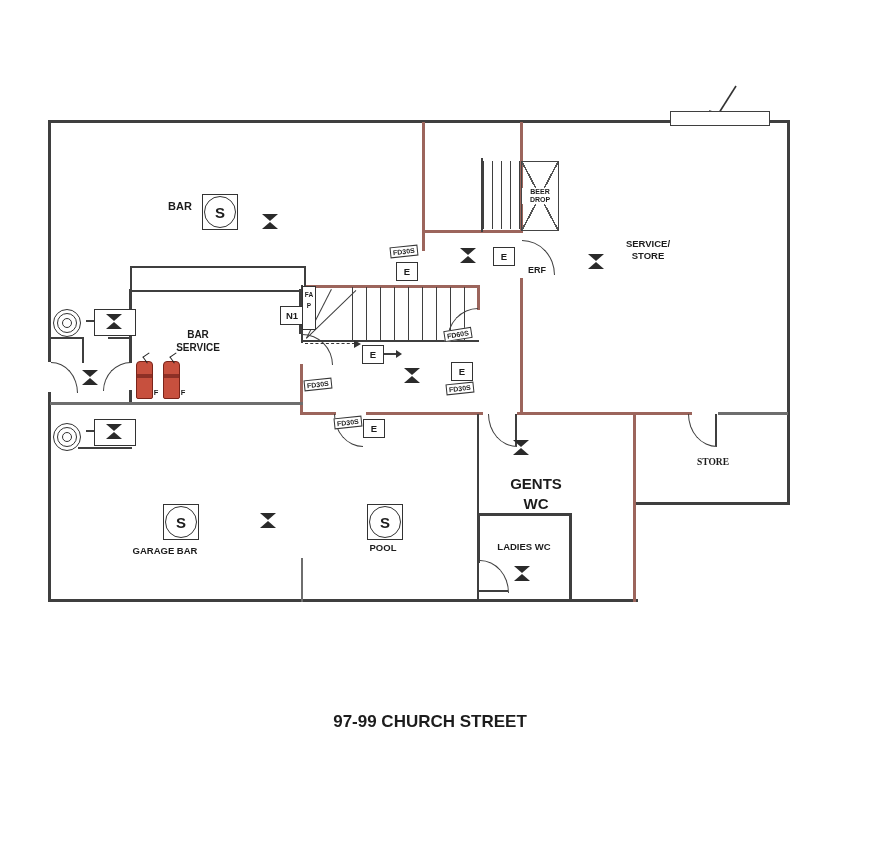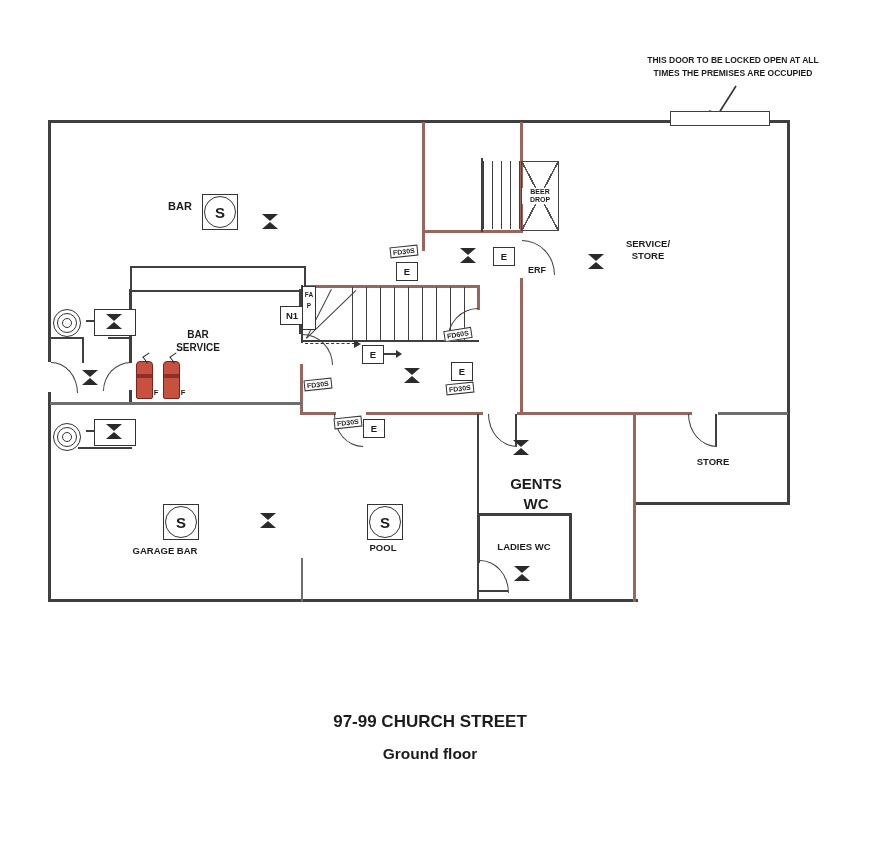--- a/index.html
+++ b/index.html
@@ -65,24 +65,20 @@
   .title-wrap{position:absolute;left:150px;top:706px;width:560px;text-align:center;}
   .t1{font-size:21px;font-weight:700;letter-spacing:.5px;}
   .t2{font-size:17px;font-weight:700;margin-top:6px;}
   .t3{font-size:15.5px;font-weight:700;margin-top:13px;}
 </style>
 </head>
 <body>
 
 <div id="plan">
 
-  <div class="note" style="left:622px;top:54px;width:222px;">
-    <div>THIS DOOR TO BE LOCKED OPEN AT ALL</div>
-    <div>TIMES THE PREMISES ARE OCCUPIED</div>
-  </div>
   <svg class="abs" style="left:698px;top:84px;" width="52" height="44">
     <line x1="38" y1="2" x2="19" y2="32" stroke="#333" stroke-width="1.6"></line>
     <polygon points="15,40 11,26 23,30" fill="#333"></polygon>
   </svg>
 
   <div class="wb" style="left:48px;top:120px;width:624px;height:3px;"></div>
   <div class="wb" style="left:766px;top:120px;width:24px;height:3px;"></div>
   <div class="abs" style="left:670px;top:111px;width:98px;height:13px;background:#fff;border:1.5px solid #3f3f3f;"></div>
   <div class="wb" style="left:48px;top:120px;width:3px;height:242px;"></div>
   <div class="wb" style="left:48px;top:392px;width:3px;height:210px;"></div>
@@ -146,21 +142,21 @@
     <span>BEER DROP</span>
   </div>
 
   <div class="lbl" style="left:158px;top:199px;width:44px;font-size:11px;">BAR</div>
   <div class="lbl" style="left:168px;top:328px;width:60px;font-size:10px;">BAR SERVICE</div>
   <div class="lbl" style="left:613px;top:238px;width:70px;font-size:9.5px;">SERVICE/ STORE</div>
   <div class="lbl" style="left:496px;top:474px;width:80px;font-size:15px;">GENTS WC</div>
   <div class="lbl" style="left:484px;top:541px;width:80px;font-size:9.5px;">LADIES WC</div>
   <div class="lbl" style="left:132px;top:545px;width:66px;font-size:9.5px;">GARAGE BAR</div>
   <div class="lbl" style="left:359px;top:542px;width:48px;font-size:9.5px;">POOL</div>
-  <div class="lbl" style="left:683px;top:456px;width:60px;font-size:9.5px;">STORE</div>
+  <div class="lbl" style="left:683px;top:456px;width:60px;font-size:9.5px;font-family:Liberation Serif, serif;">STORE</div>
   <div class="lbl" style="left:518px;top:265px;width:38px;font-size:9px;">ERF</div>
 
   <div class="sdet" style="left:202px;top:194px;">
     <div class="circ">S</div>
   </div>
   <div class="sdet" style="left:163px;top:504px;">
     <div class="circ">S</div>
   </div>
   <div class="sdet" style="left:367px;top:504px;">
     <div class="circ">S</div>
@@ -205,16 +201,15 @@
   <div class="tag" style="left:304px;top:379px;">FD30S</div>
   <div class="tag" style="left:446px;top:383px;">FD30S</div>
   <div class="tag" style="left:334px;top:417px;">FD30S</div>
 
   <div class="ebox" style="left:280px;top:306px;width:22px;">N1</div>
   <div class="abs" style="left:302px;top:286px;width:14px;height:44px;border:1.2px solid #333;background:#fff;
        font-size:6.5px;font-weight:700;text-align:center;word-break:break-all;line-height:1.75;padding-top:2px;box-sizing:border-box;">FAP</div>
 
   <div class="title-wrap">
     <div class="t2">97-99 CHURCH STREET</div>
-    <div class="t3">Ground floor</div>
   </div>
 
 </div>
 
 </body></html>

